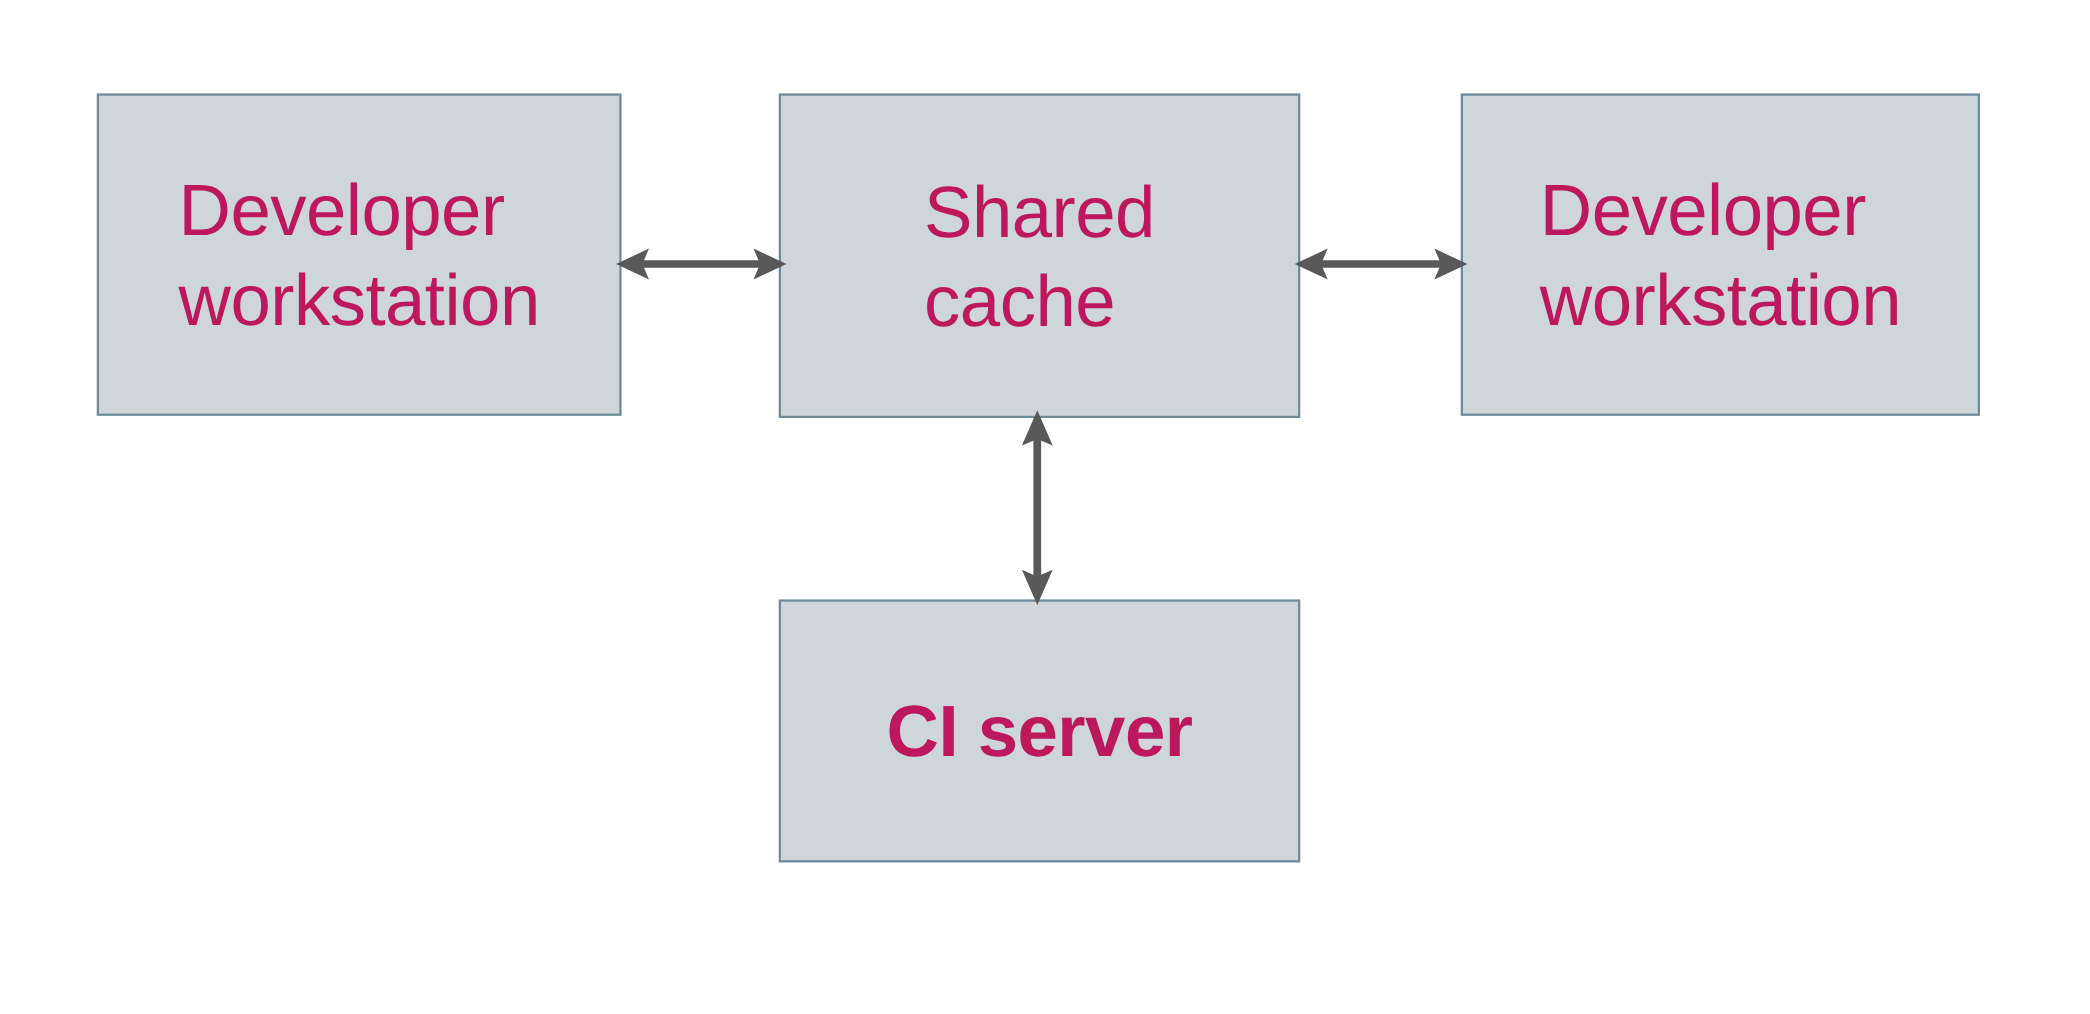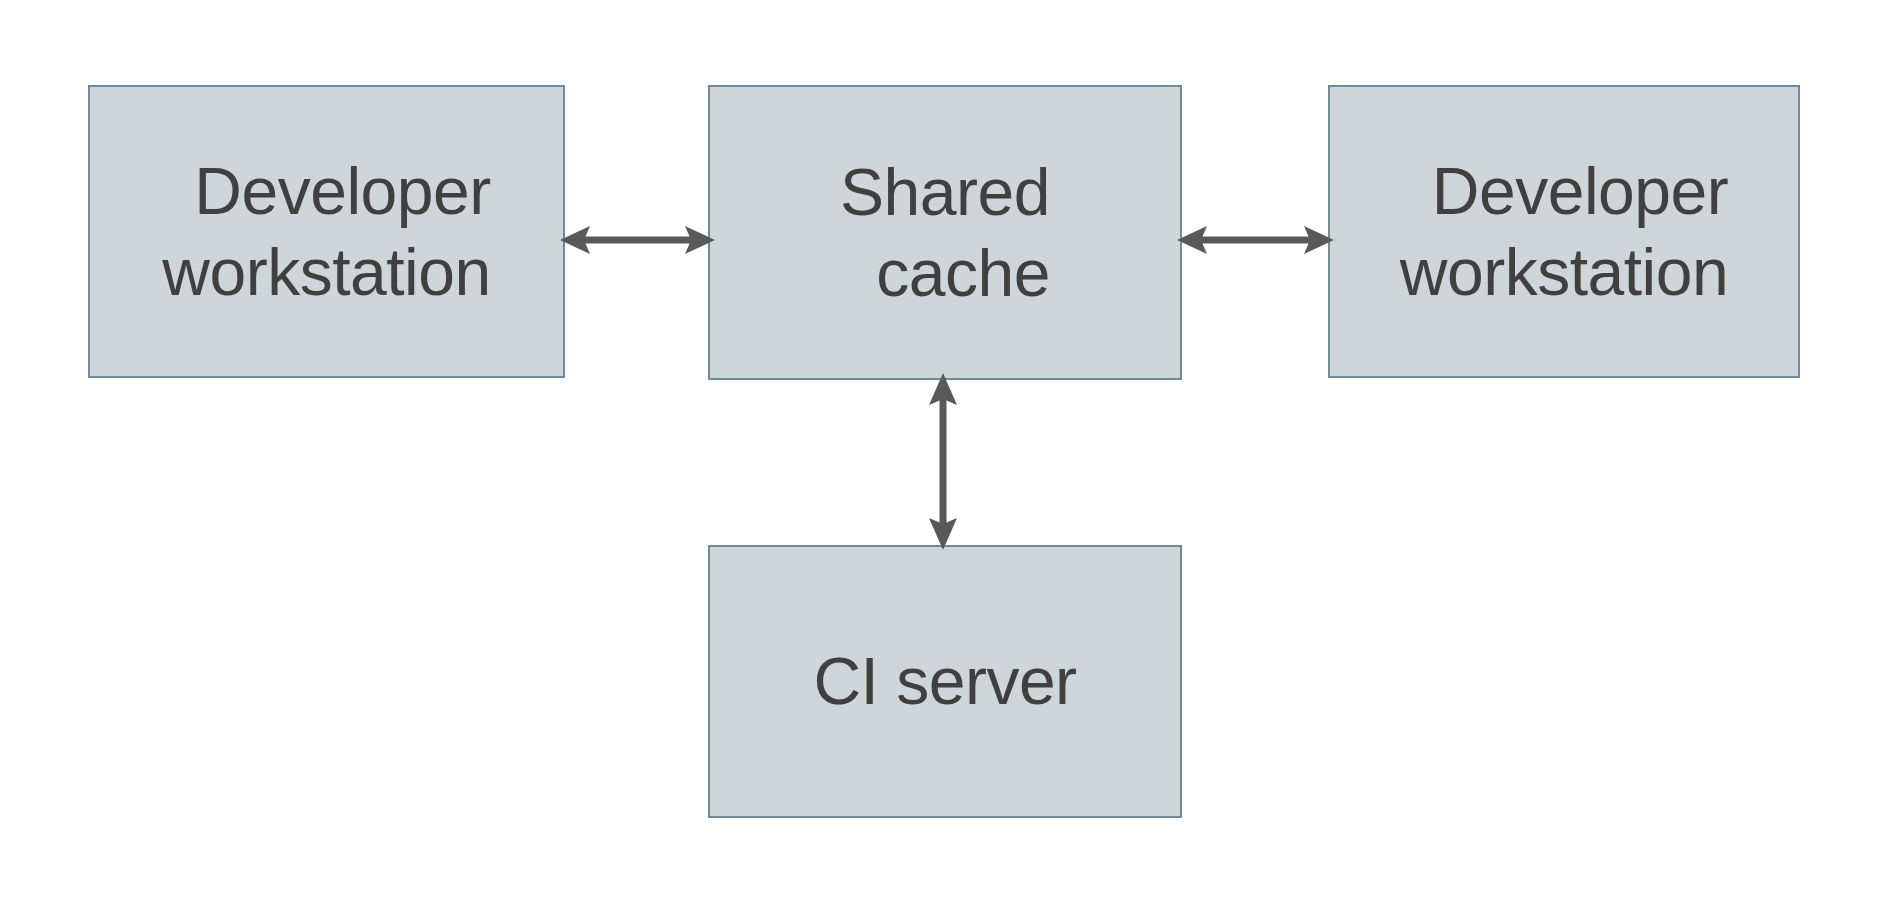--- a/index.html
+++ b/index.html
@@ -20,22 +20,22 @@
     overflow: hidden;
   }
   .node {
     position: absolute;
     box-sizing: border-box;
     background: #ced6da;
     border: 2px solid #6e8b99;
     display: flex;
     align-items: center;
     justify-content: center;
-    text-align: right;
-    color: #404040;
+    text-align: left;
+    color: #be185d;
     font-size: 66px;
     line-height: 1.22;
     letter-spacing: -0.5px;
     font-weight: 400;
     white-space: pre-line;
     user-select: none;
   }
   
   #node-dev-left {
     left: 88px;
@@ -55,21 +55,22 @@
     left: 1328px;
     top: 85px;
     width: 472px;
     height: 293px;
   }
   
   #node-ci-server {
     left: 708px;
     top: 545px;
     width: 474px;
-    height: 273px;
+    height: 239px;
+    font-weight: bold;
   }
   .edge {
     position: absolute;
     overflow: visible;
   }
   #edge-left {
     left: 560px;
     top: 210px;
     width: 155px;
     height: 60px;

